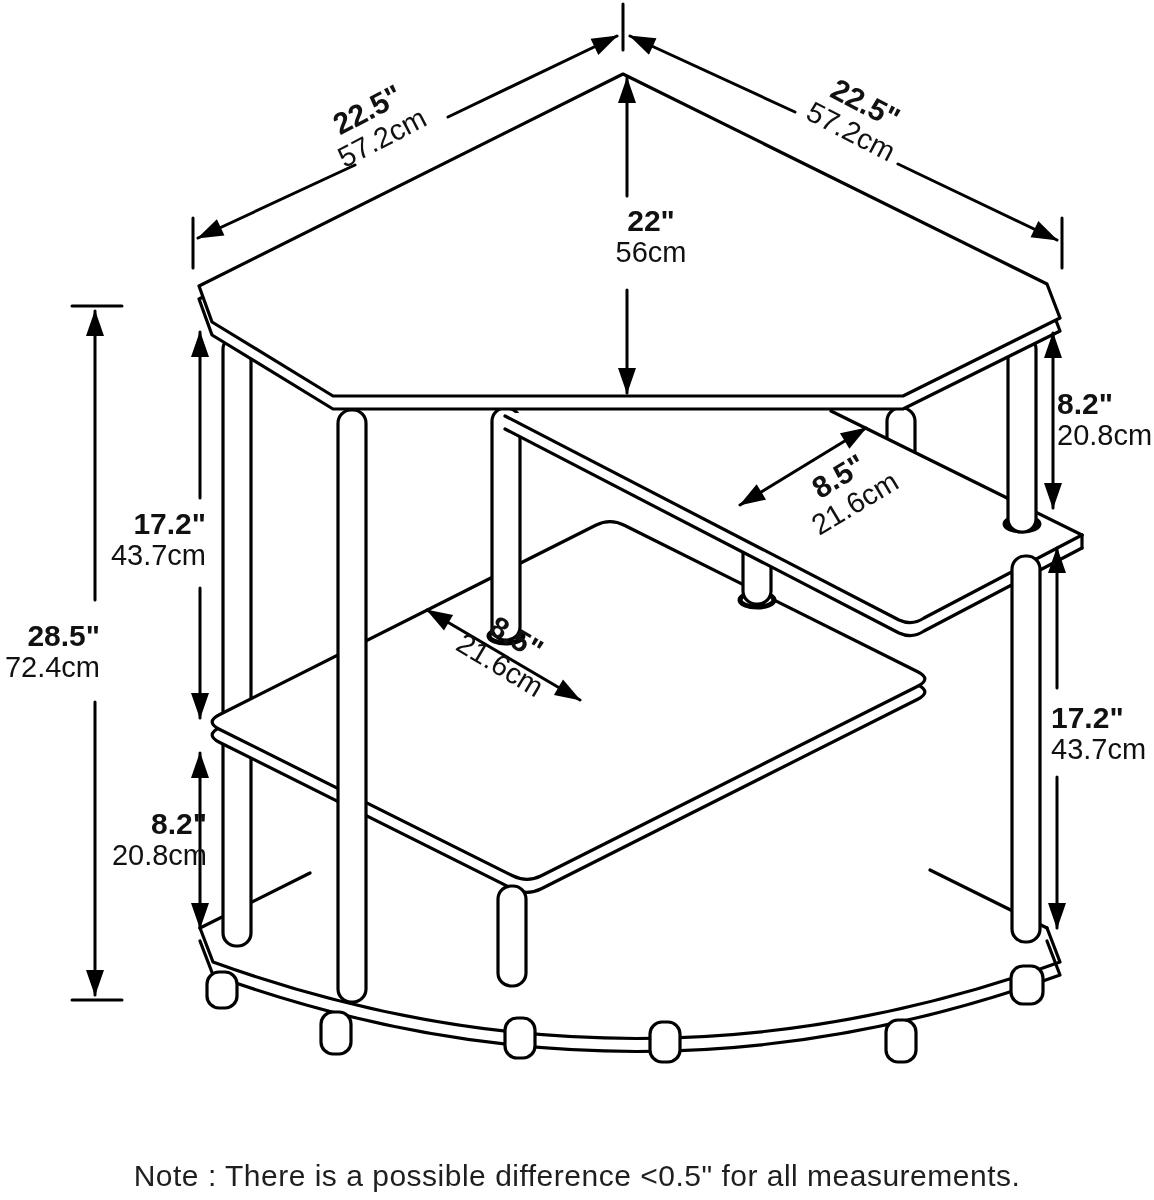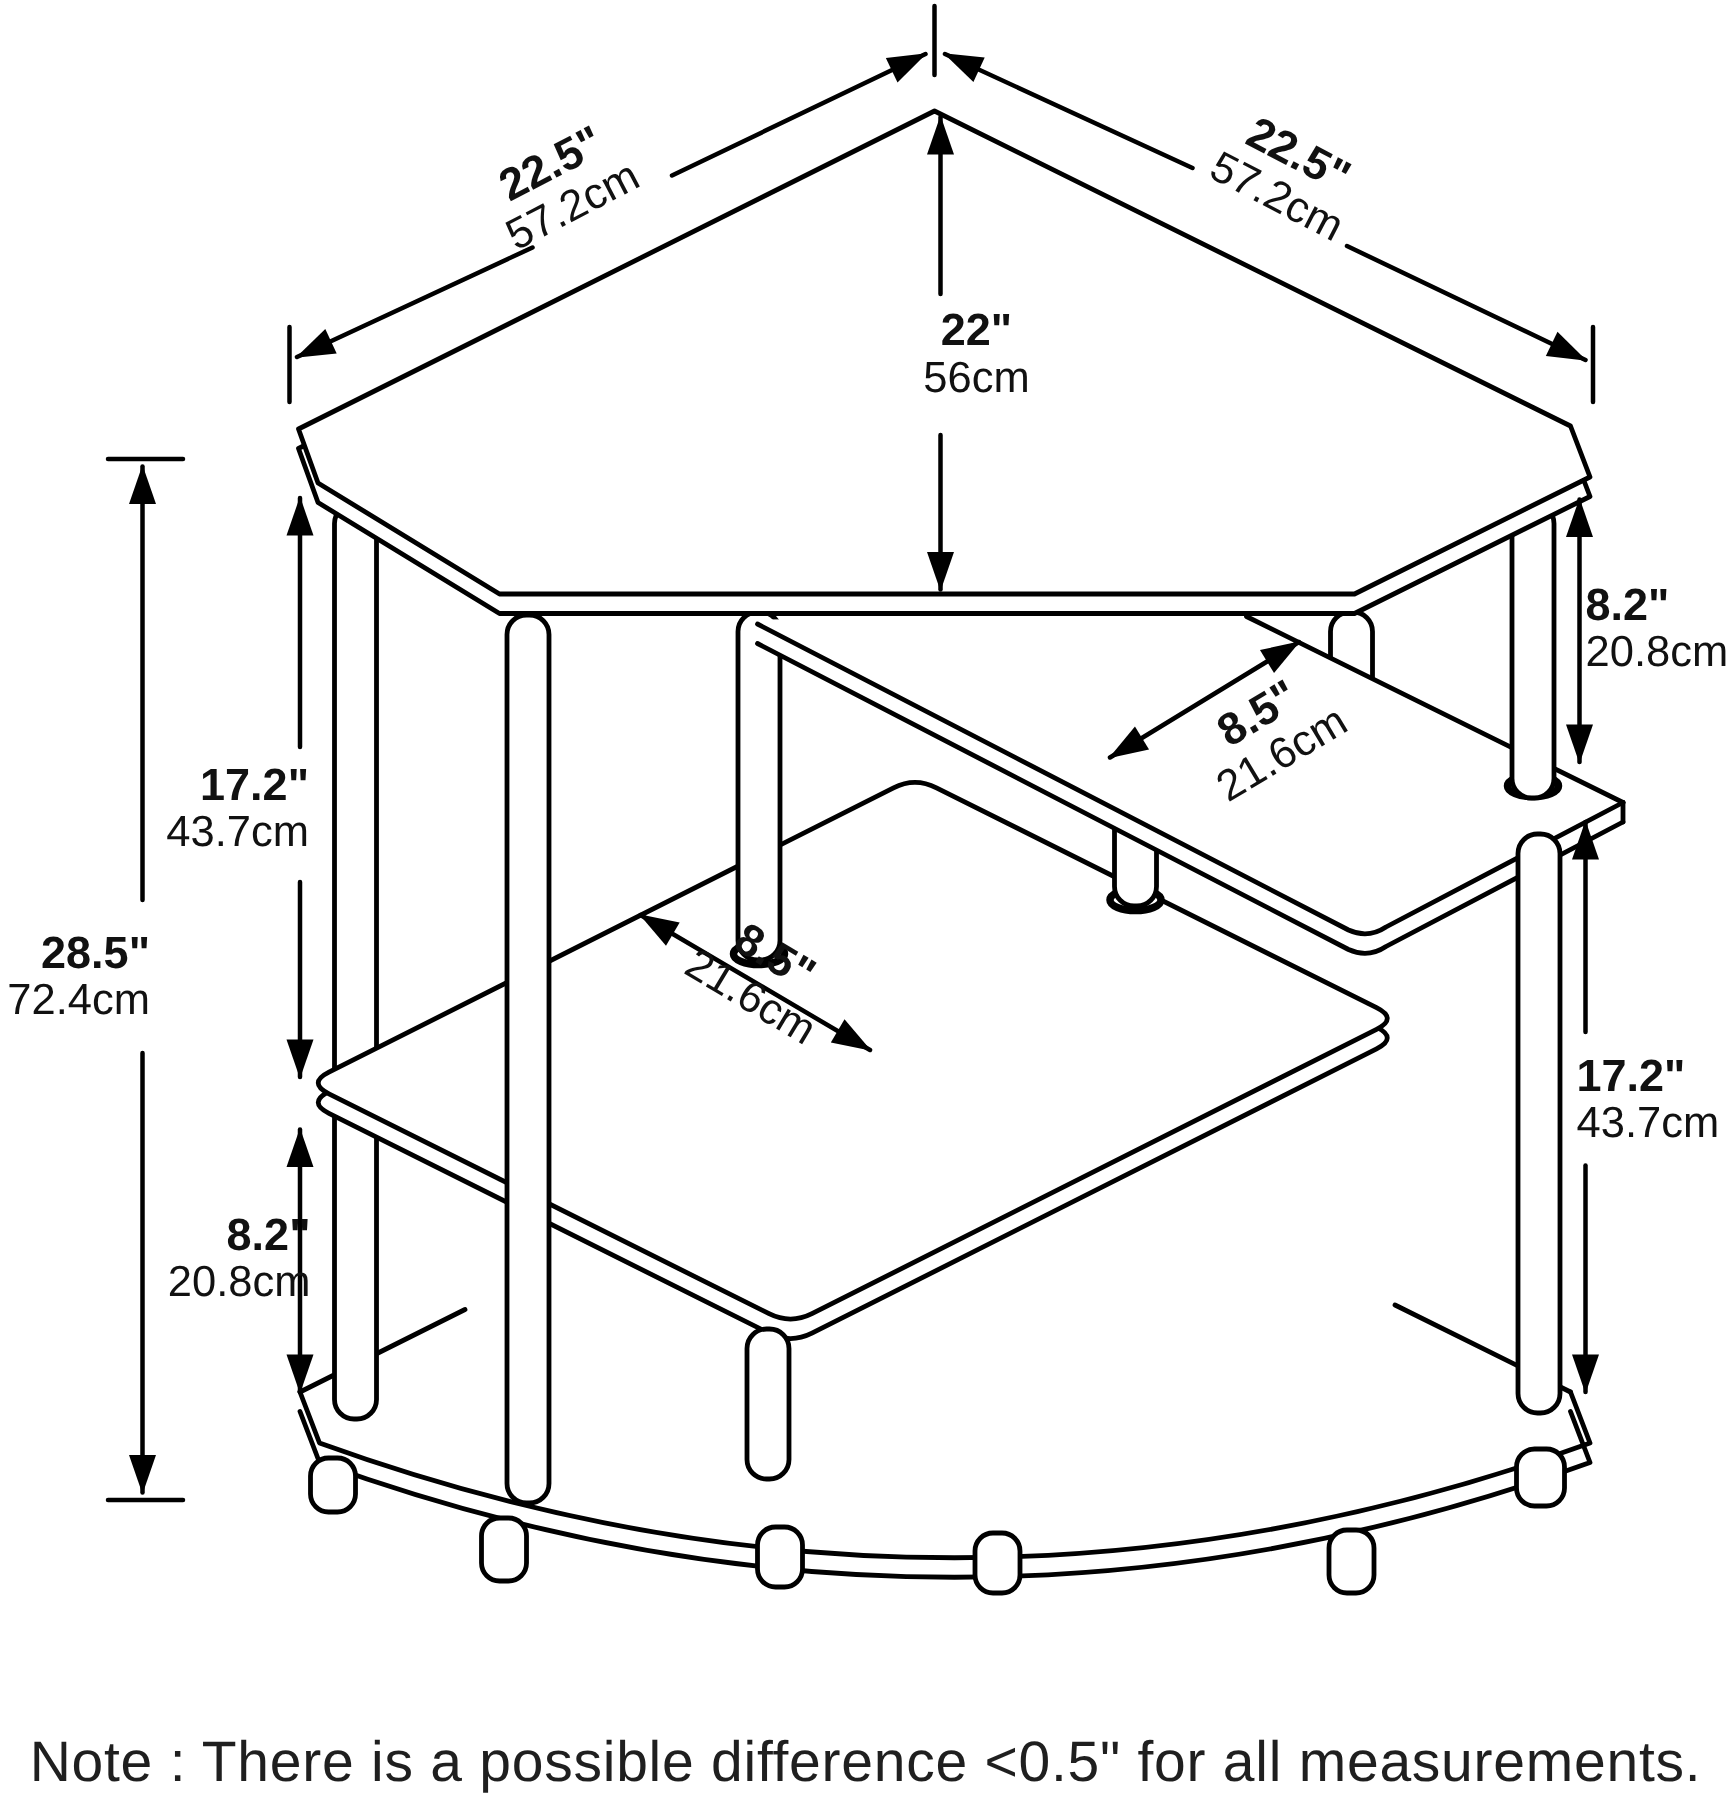--- a/index.html
+++ b/index.html
@@ -23,21 +23,21 @@
   .leftal{text-align:left;transform:translate(0,-50%);}
   .rightal{text-align:right;transform:translate(-100%,-50%);}
   .rot-l{transform:translate(-50%,-50%) rotate(-27.5deg);}
   .rot-r{transform:translate(-50%,-50%) rotate(27.5deg);}
   .rot-s85r{transform:translate(-50%,-50%) rotate(-31deg);}
   .rot-s85m{transform:translate(-50%,-50%) rotate(31deg);}
   .note{
     position:absolute;
     left:577px;top:1176px;
     transform:translate(-50%,-50%);
-    font-size:38px;color:#1f1f1f;
+    font-size:30px;color:#1f1f1f;
     white-space:nowrap;letter-spacing:0.5px;
   }
 </style>
 </head>
 <body>
 
 <div class="stage">
 
   <svg width="1154" height="1200" viewBox="0 0 1154 1200">
     <defs>

